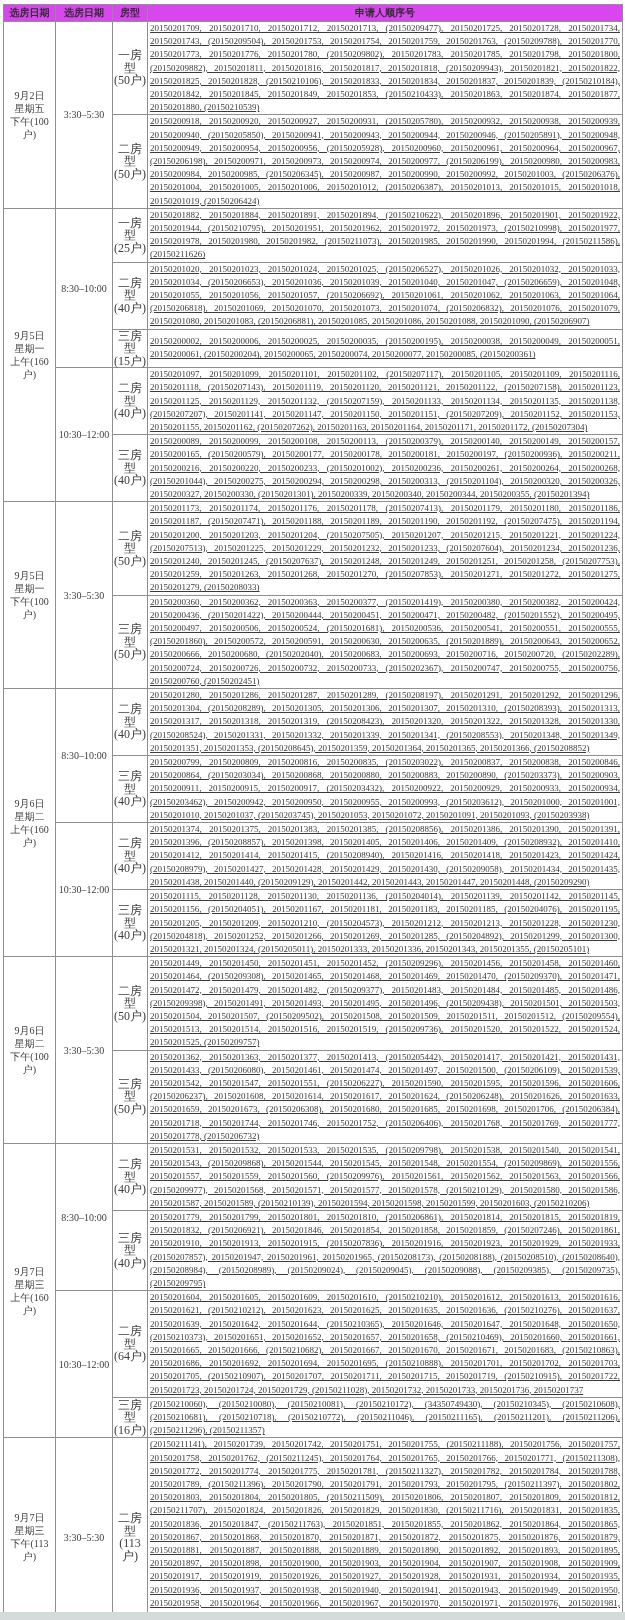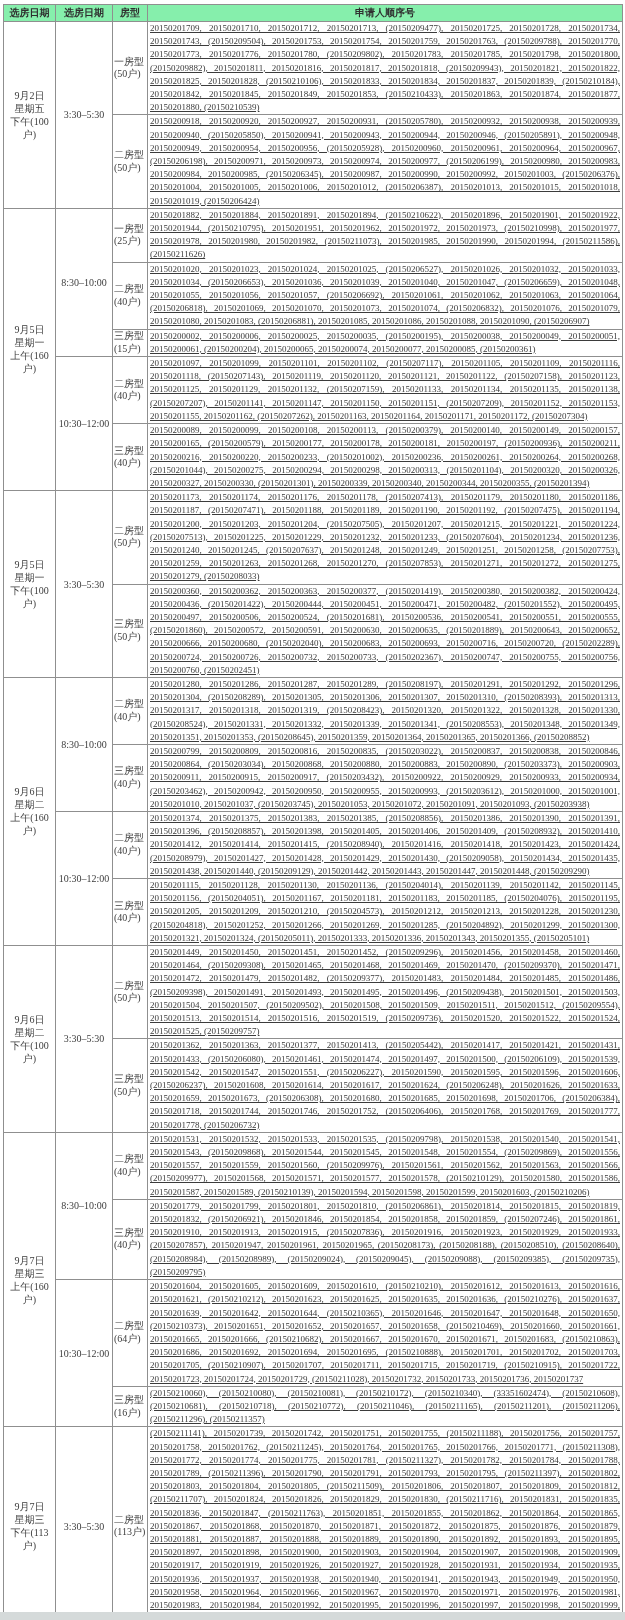--- a/index.html
+++ b/index.html
@@ -10,28 +10,28 @@
     color:#3a3a3a;
   }
   table.sched{
     position:absolute;top:4px;left:3px;width:619px;
     border-collapse:collapse;table-layout:fixed;
   }
   .sched th,.sched td{border:1px solid #8f8f8f;vertical-align:middle;}
   .sched th{
     font-family:"Liberation Sans","DejaVu Sans",sans-serif;
     font-weight:bold;font-size:10px;color:#2f2f2f;
-    padding:1px 0;text-align:center;background:#86efac;
+    padding:1px 0;text-align:center;background:#d946ef;
   }
   td.c-date,td.c-time{
     text-align:center;font-size:10px;line-height:13px;color:#3d3d3d;
     padding:0 1px;
   }
   td.c-type{
-    text-align:left;font-size:10px;line-height:12.5px;color:#3d3d3d;
+    text-align:center;font-size:12px;line-height:12.5px;color:#3d3d3d;
     padding:0 1px;
   }
   td.c-date span,td.c-type span{display:block;}
   td.c-nums{
     font-size:9px;line-height:13.2px;text-align:justify;
     padding:0 2px;color:#3b3b3b;
     letter-spacing:0;
     text-decoration:underline;
   }
   .bottom-strip{
@@ -225,21 +225,21 @@
       <span>二房型</span>
       <span>(64户)</span>
     </td>
     <td class="c-nums">20150201604, 20150201605, 20150201609, 20150201610, (20150210210), 20150201612, 20150201613, 20150201616, 20150201621, (20150210212), 20150201623, 20150201625, 20150201635, 20150201636, (20150210276), 20150201637, 20150201639, 20150201642, 20150201644, (20150210365), 20150201646, 20150201647, 20150201648, 20150201650, (20150210373), 20150201651, 20150201652, 20150201657, 20150201658, (20150210469), 20150201660, 20150201661, 20150201665, 20150201666, (20150210682), 20150201667, 20150201670, 20150201671, 20150201683, (20150210863), 20150201686, 20150201692, 20150201694, 20150201695, (20150210888), 20150201701, 20150201702, 20150201703, 20150201705, (20150210907), 20150201707, 20150201711, 20150201715, 20150201719, (20150210915), 20150201722, 20150201723, 20150201724, 20150201729, (20150211028), 20150201732, 20150201733, 20150201736, 20150201737</td>
   </tr>
   <tr>
     <td class="c-type">
       <span>三房型</span>
       <span>(16户)</span>
     </td>
-    <td class="c-nums">(20150210060), (20150210080), (20150210081), (20150210172), (20150210340), (33351602474), (20150210608), (20150210681), (20150210718), (20150210772), (20150211046), (20150211165), (20150211201), (20150211206), (20150211296), (20150211357)</td>
+    <td class="c-nums">(20150210060), (20150210080), (20150210081), (20150210172), (34350749430), (20150210345), (20150210608), (20150210681), (20150210718), (20150210772), (20150211046), (20150211165), (20150211201), (20150211206), (20150211296), (20150211357)</td>
   </tr>
 
   <tr>
     <td class="c-date">
       <span>9月7日</span>
       <span>星期三</span>
       <span>下午(113户)</span>
     </td>
     <td class="c-time">3:30–5:30</td>
     <td class="c-type">

